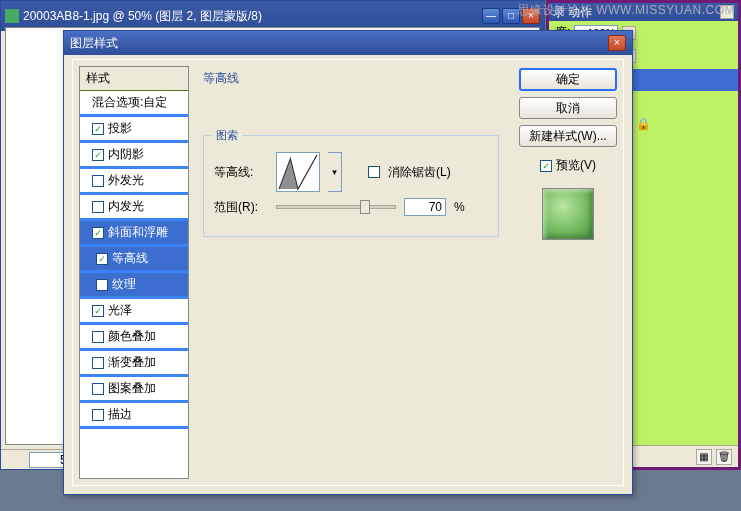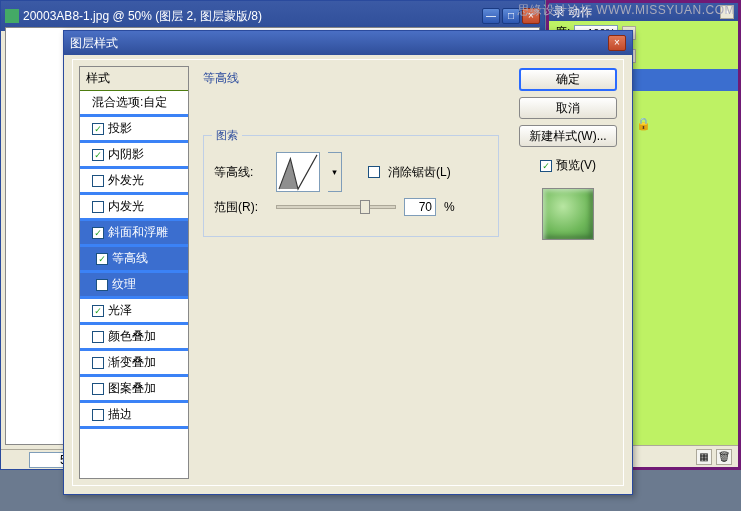--- a/index.html
+++ b/index.html
@@ -54,21 +54,21 @@
 .mid-title { color:#2a4a9d; font-size:12px; margin-bottom:6px; }
 .fieldset { border:1px solid #bfcfe7; padding:10px 10px 14px 10px; position:relative;margin-top:48px; }
 .fieldset .legend { position:absolute; top:-8px; left:8px; background:#ece9d8; padding:0 4px; color:#2a4a9d; font-size:11px;}
 .row { display:flex; align-items:center; gap:8px; margin:6px 0; font-size:12px;}
 .lbl { width:54px; text-align:left; }
 .contour-thumb { width:44px; height:40px; border:1px solid #7f9db9; background:#fff; position:relative; }
 .contour-thumb svg { width:100%; height:100%; }
 .drop-btn { width:14px; height:40px; border:1px solid #7f9db9; border-left:none; background:#ece9d8; text-align:center; line-height:38px; font-size:9px; }
 .slider-track { width:120px; height:4px; background:#d7d3c3; border:1px solid #aca899; position:relative;}
 .slider-thumb { position:absolute; top:-6px; width:10px; height:14px; background:#ece9d8; border:1px solid #888; }
-.num-input { width:32px; height:18px; border:1px solid #7f9db9; background:#fff; text-align:right; padding:0 3px; line-height:16px;}
+.num-input { width:42px; height:18px; border:1px solid #7f9db9; background:#fff; text-align:right; padding:0 3px; line-height:16px;}
 
 
 .btn-col { width:110px; padding:8px 6px; display:flex; flex-direction:column; align-items:center; gap:6px;}
 .btn { width:98px; height:22px; border:1px solid #888; background:linear-gradient(#fff,#e7e4d8); border-radius:3px; cursor:pointer; font-size:12px;}
 .btn.default { border:2px solid #2a6aff; height:23px;}
 .preview-chk { display:flex; align-items:center; gap:4px; margin-top:4px;}
 .preview-swatch { width:52px; height:52px; border:1px solid #888; background:radial-gradient(circle at 40% 35%, #b8e6a2, #6fb85a 60%, #4a9443); margin-top:8px; box-shadow: inset 2px 2px 4px rgba(255,255,255,0.5), inset -3px -3px 5px rgba(0,0,0,0.25);}
 </style>
 </head>
 <body>

